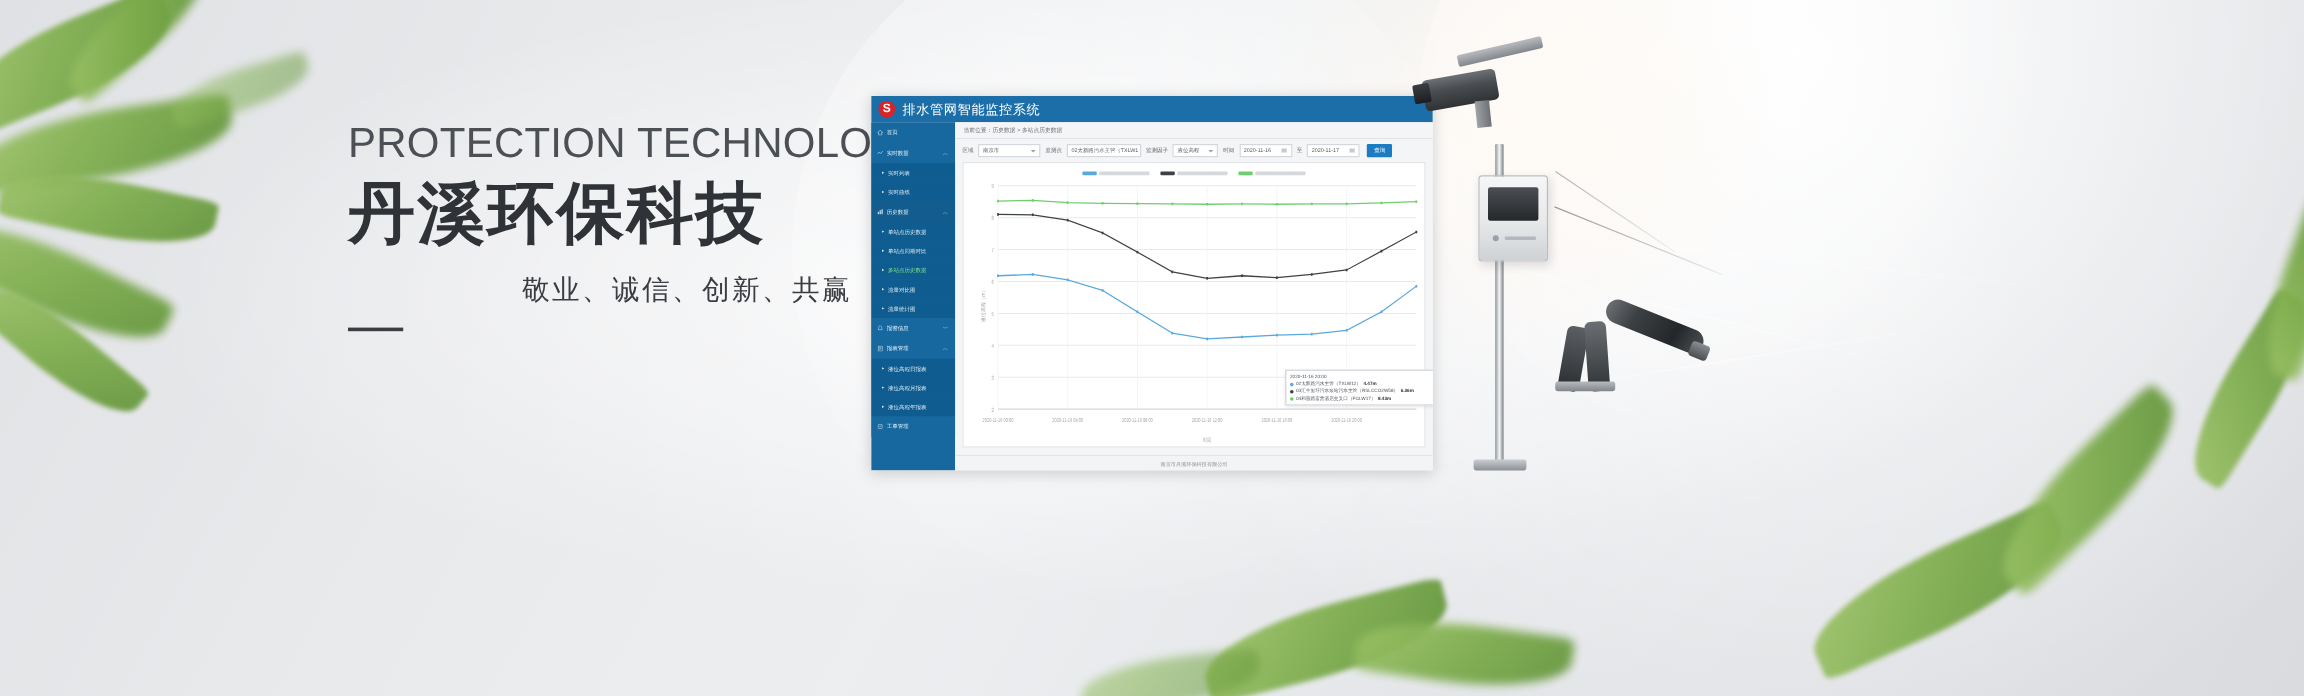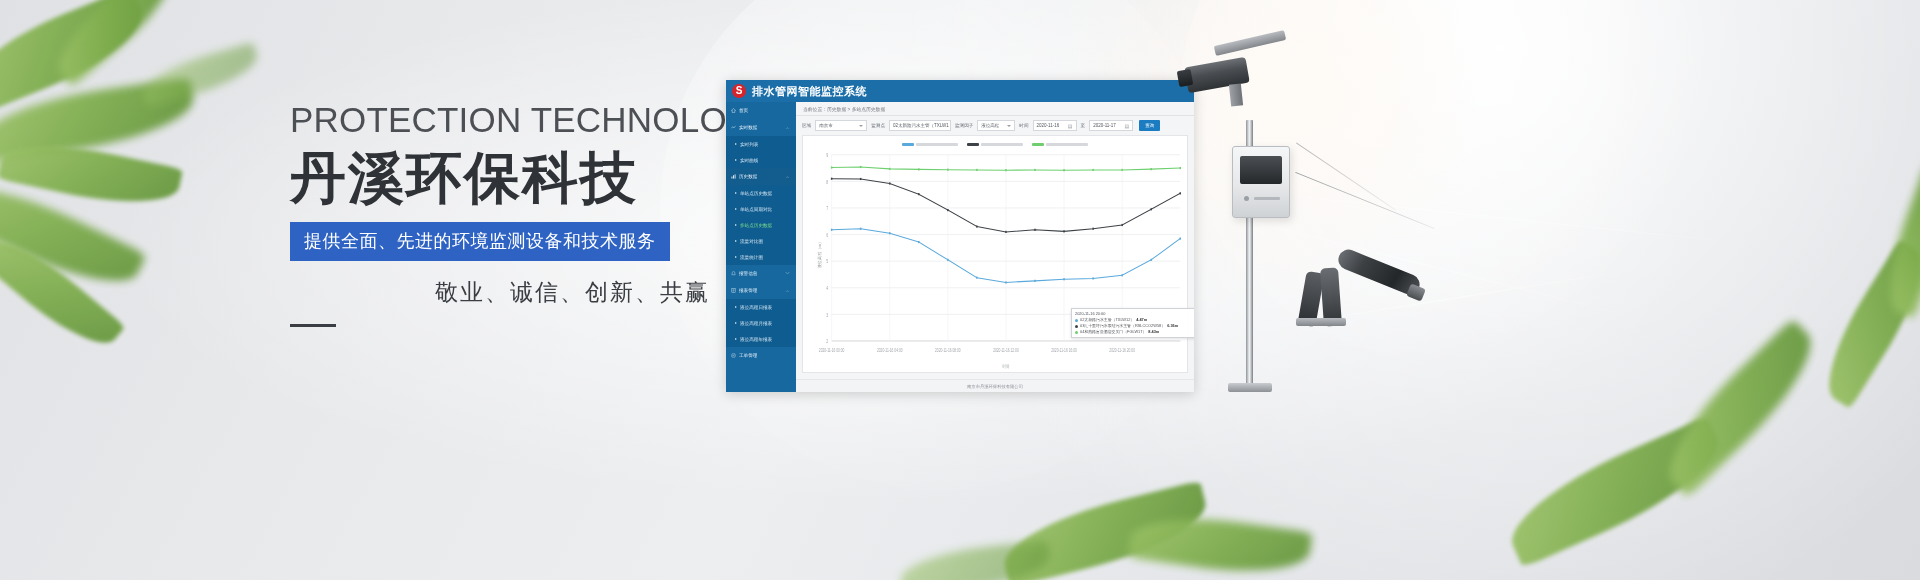--- a/index.html
+++ b/index.html
@@ -100,21 +100,21 @@
   }
   #app-header {
     height: 22px; background: #1b6ea8; display: flex; align-items: center;
     padding-left: 6px; gap: 6px; flex: 0 0 auto;
   }
   #app-logo {
     width: 14px; height: 14px; border-radius: 50%;
     background: #d8232a; color: #fff; font-size: 10px; font-weight: bold;
     display: flex; align-items: center; justify-content: center; line-height: 1;
   }
-  #app-title { color: #fff; font-size: 11px; font-weight: bold; letter-spacing: .5px; text-align: right; }
+  #app-title { color: #fff; font-size: 11px; font-weight: normal; letter-spacing: .5px; text-align: right; }
 
   #app-body { flex: 1; display: flex; min-height: 0; }
 
   
   #sidebar {
     width: 70px; background: #17689f; flex: 0 0 auto;
     overflow: hidden; font-size: 4.6px; color: #dbeaf5;
   }
   .nav-item {
     height: 17px; display: flex; align-items: center; gap: 3px;
@@ -307,21 +307,20 @@
   <div class="leaf l11 blur2"></div>
   <div class="leaf l12 blur"></div>
   <div class="leaf l13 blur2"></div>
   <div class="leaf l14 blur2"></div>
 
   <div id="text-block">
     <div id="title-en">
       <div>PROTECTION TECHNOLOGY</div>
     </div>
     <div id="title-cn">丹溪环保科技</div>
-    <div id="tagline">提供全面、先进的环境监测设备和技术服务</div>
     <div id="slogan">敬业、诚信、创新、共赢</div>
     <div id="rule"></div>
   </div>
 
   <div id="app-window">
 
     <div id="app-header">
       <div id="app-logo">S</div>
       <div id="app-title">排水管网智能监控系统</div>
     </div>

